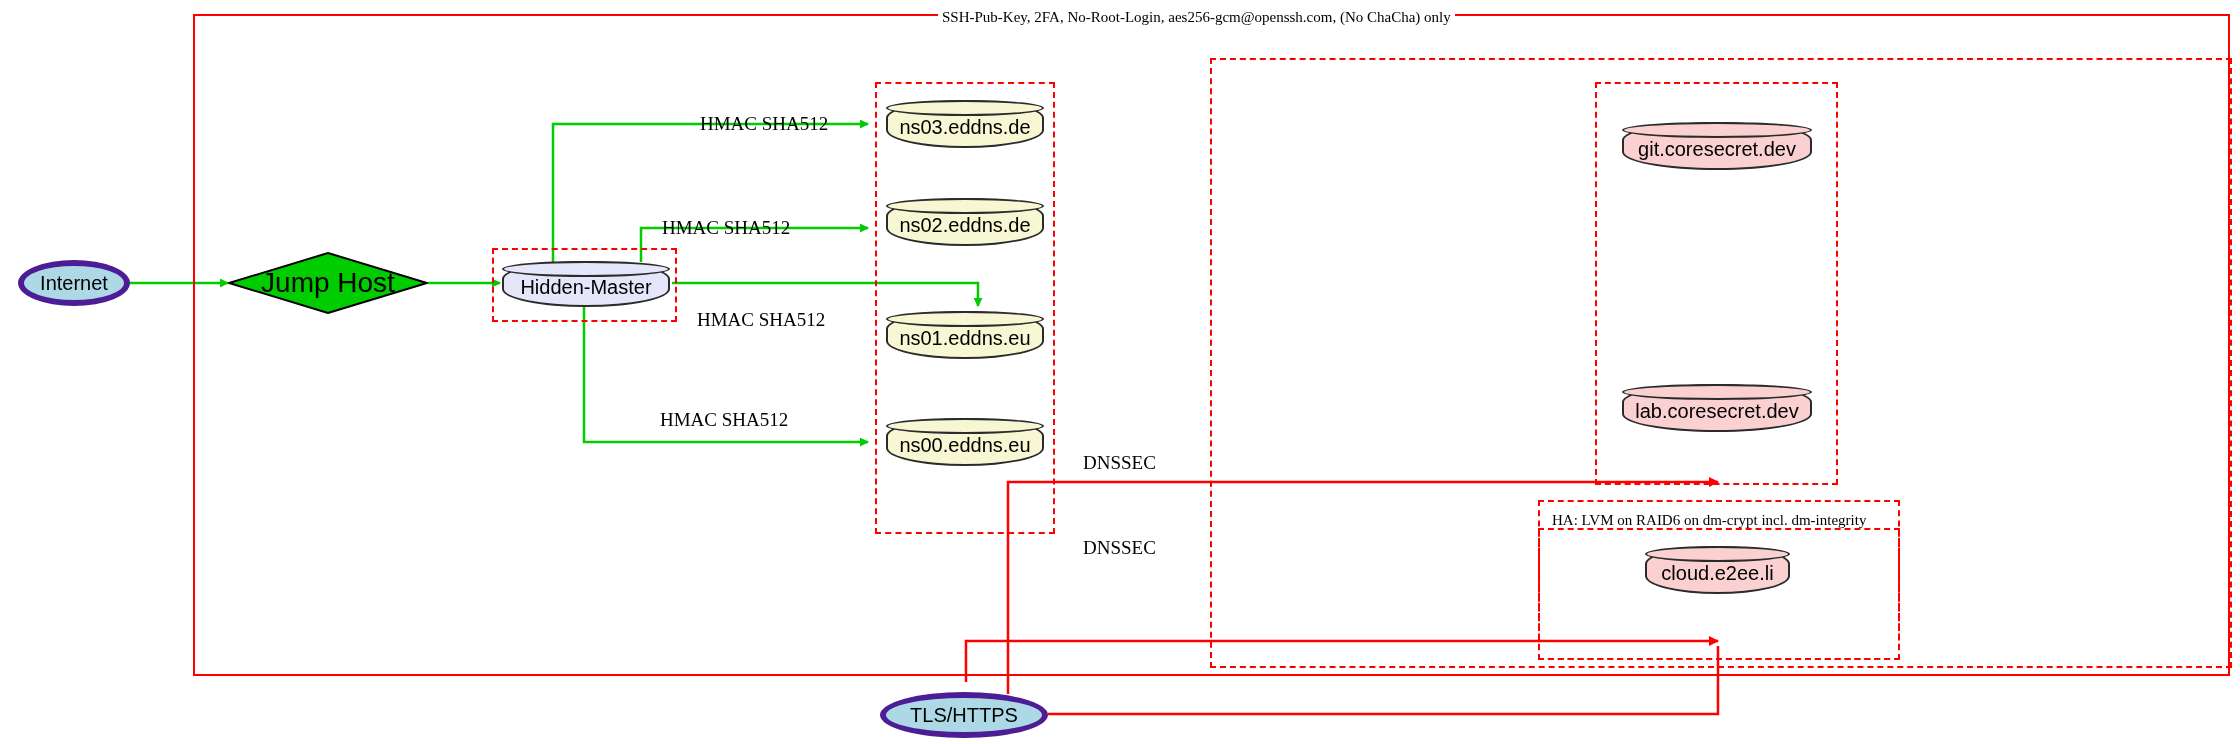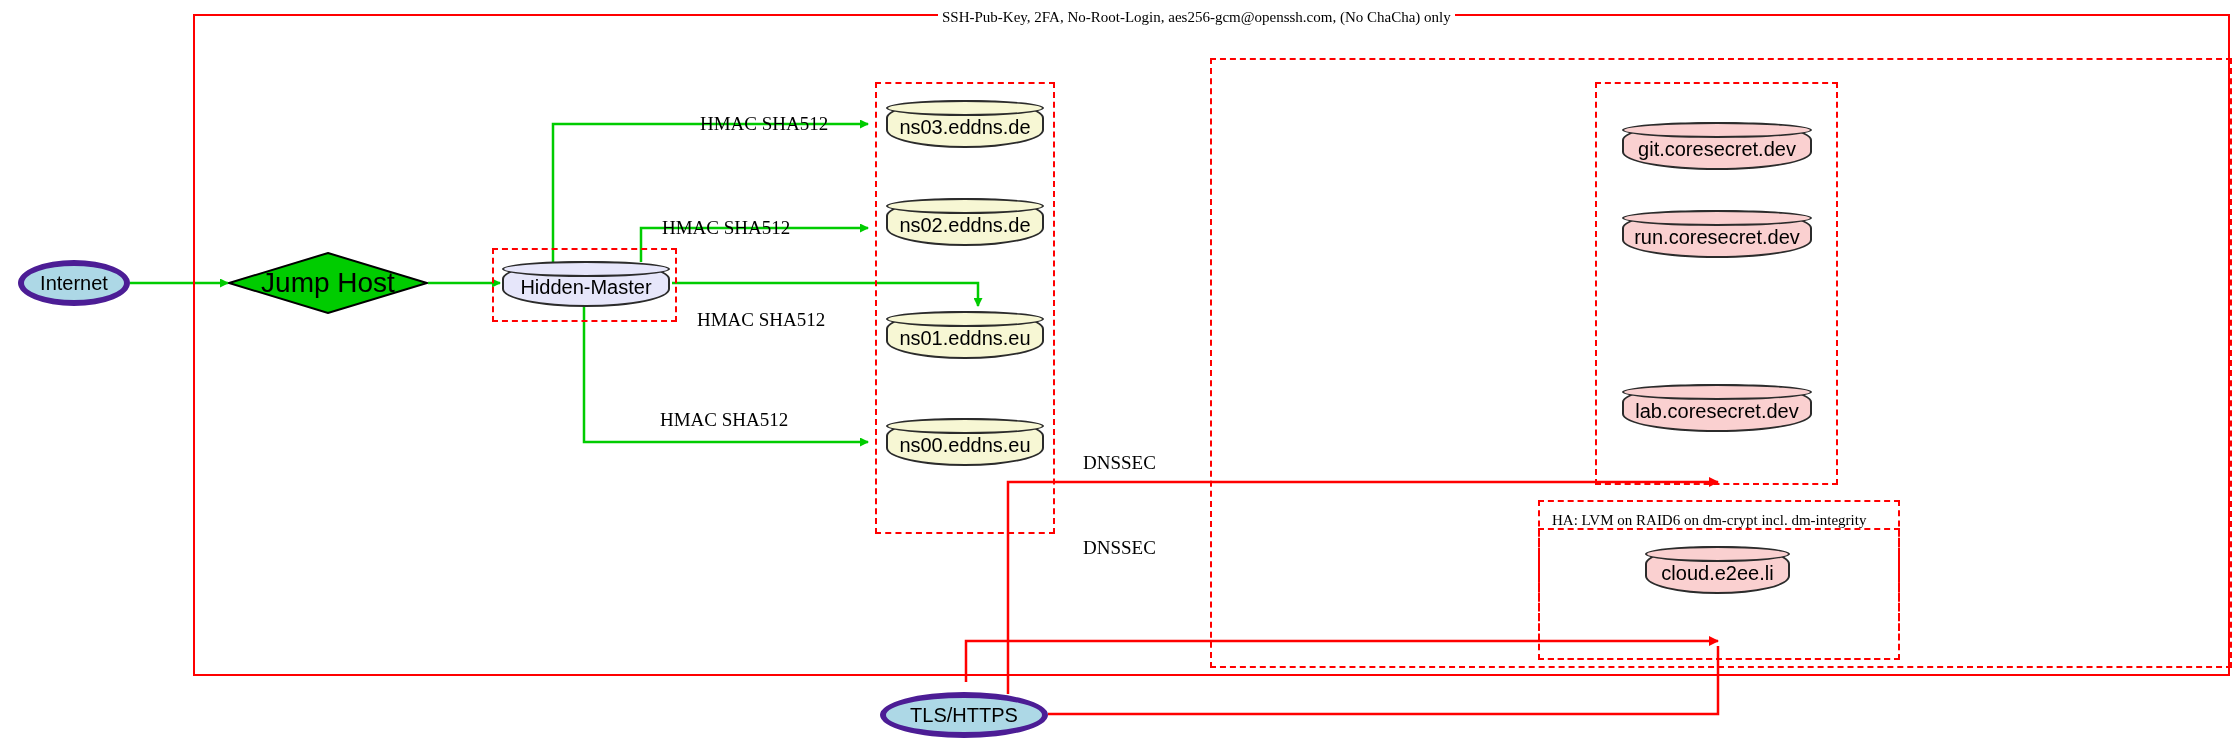--- a/index.html
+++ b/index.html
@@ -194,23 +194,20 @@
   </div>
 
   <div class="node cyl cyl-yellow" style="left:886px; top:418px; width:158px; height:48px;">
     <span class="cyl-text">ns00.eddns.eu</span>
   </div>
 
   <div class="node cyl cyl-pink" style="left:1622px; top:112px; width:190px; height:48px;margin-top:10px;">
     <span class="cyl-text">git.coresecret.dev</span>
   </div>
 
-  <div class="node cyl cyl-pink" style="left:1622px; top:210px; width:190px; height:48px;">
-    <span class="cyl-text">run.coresecret.dev</span>
-  </div>
 
   <div class="node cyl cyl-pink" style="left:1622px; top:384px; width:190px; height:48px;">
     <span class="cyl-text">lab.coresecret.dev</span>
   </div>
 
   <div class="node cyl cyl-pink" style="left:1645px; top:546px; width:145px; height:48px;">
     <span class="cyl-text">cloud.e2ee.li</span>
   </div>
 
   <div class="node ellipse" style="left:880px; top:692px; width:168px; height:46px;">

